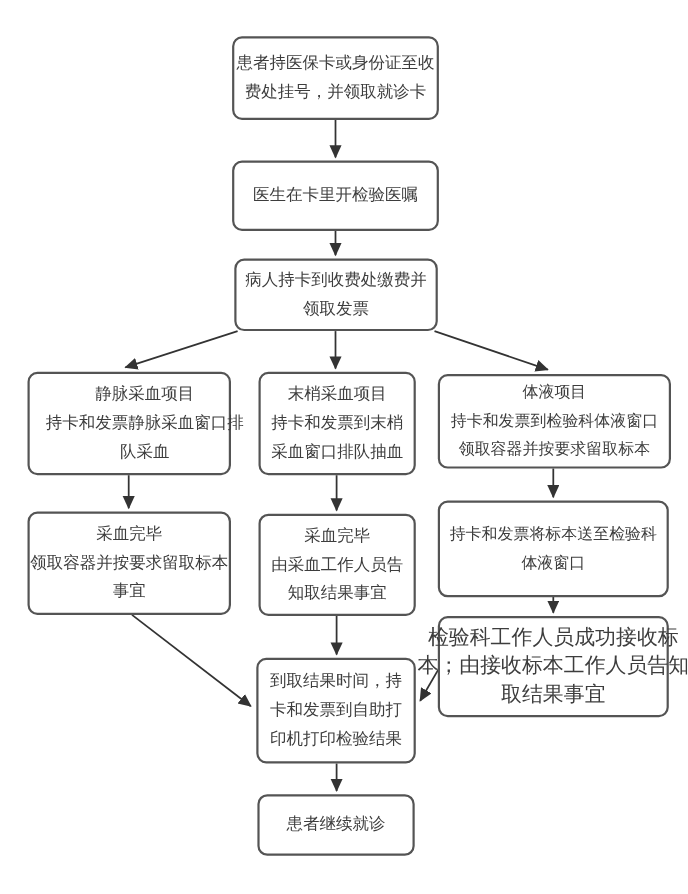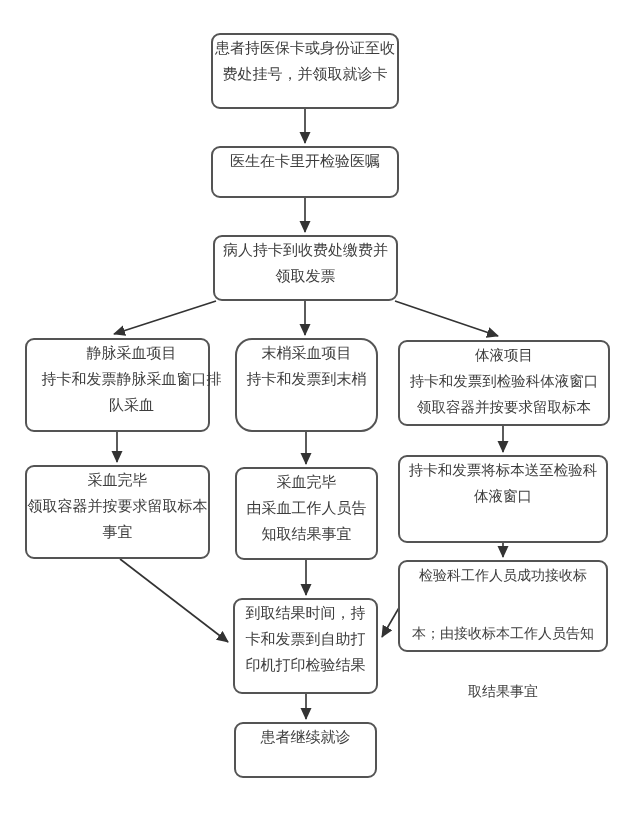--- a/index.html
+++ b/index.html
@@ -25,40 +25,40 @@
   }
   .node {
     position: absolute;
     box-sizing: border-box;
     background: #ffffff;
     border: 2px solid #545454;
     border-radius: 9px;
     display: flex;
     flex-direction: column;
     align-items: center;
-    justify-content: flex-start;
+    justify-content: center;
     color: #3d3d3d;
     font-size: 15px;
     line-height: 26px;
     text-align: center;
   }
   .node .ln {
     white-space: nowrap;
   }
   
   #n-register      { left: 211px; top: 33px;  width: 188px; height: 76px; }
-  #n-doctorOrder   { left: 211px; top: 146px; width: 188px; height: 52px; }
+  #n-doctorOrder   { left: 211px; top: 146px; width: 188px; height: 64px; }
   #n-pay           { left: 213px; top: 235px; width: 185px; height: 66px; }
   #n-venous1       { left: 25px;  top: 338px; width: 185px; height: 94px; padding-left: 28px; }
-  #n-peripheral1   { left: 235px; top: 338px; width: 143px; height: 94px; border-radius: 17px; }
+  #n-peripheral1   { left: 235px; top: 338px; width: 143px; height: 94px; }
   #n-fluid1        { left: 398px; top: 340px; width: 212px; height: 86px; font-size: 14.5px; }
   #n-venous2       { left: 25px;  top: 465px; width: 185px; height: 94px; }
   #n-peripheral2   { left: 235px; top: 467px; width: 143px; height: 93px; }
   #n-fluid2        { left: 398px; top: 455px; width: 210px; height: 88px; font-size: 14.5px; }
-  #n-fluid3        { left: 398px; top: 560px; width: 210px; height: 92px; font-size: 14px; gap: 32px; }
+  #n-fluid3        { left: 398px; top: 560px; width: 210px; height: 92px; font-size: 19px; }
   #n-printResults  { left: 233px; top: 598px; width: 145px; height: 96px; }
   #n-continueVisit { left: 234px; top: 722px; width: 143px; height: 56px; }
 </style>
 </head>
 <body>
 
 <div class="canvas">
 
   <svg class="edges-svg" viewBox="0 0 625 813" xmlns="http://www.w3.org/2000/svg">
     <defs>
@@ -97,20 +97,21 @@
 
   <div class="node" id="n-venous1">
     <div class="ln">静脉采血项目</div>
     <div class="ln">持卡和发票静脉采血窗口排</div>
     <div class="ln">队采血</div>
   </div>
 
   <div class="node" id="n-peripheral1">
     <div class="ln">末梢采血项目</div>
     <div class="ln">持卡和发票到末梢</div>
+    <div class="ln">采血窗口排队抽血</div>
   </div>
 
   <div class="node" id="n-fluid1">
     <div class="ln">体液项目</div>
     <div class="ln">持卡和发票到检验科体液窗口</div>
     <div class="ln">领取容器并按要求留取标本</div>
   </div>
 
   <div class="node" id="n-venous2">
     <div class="ln">采血完毕</div>

